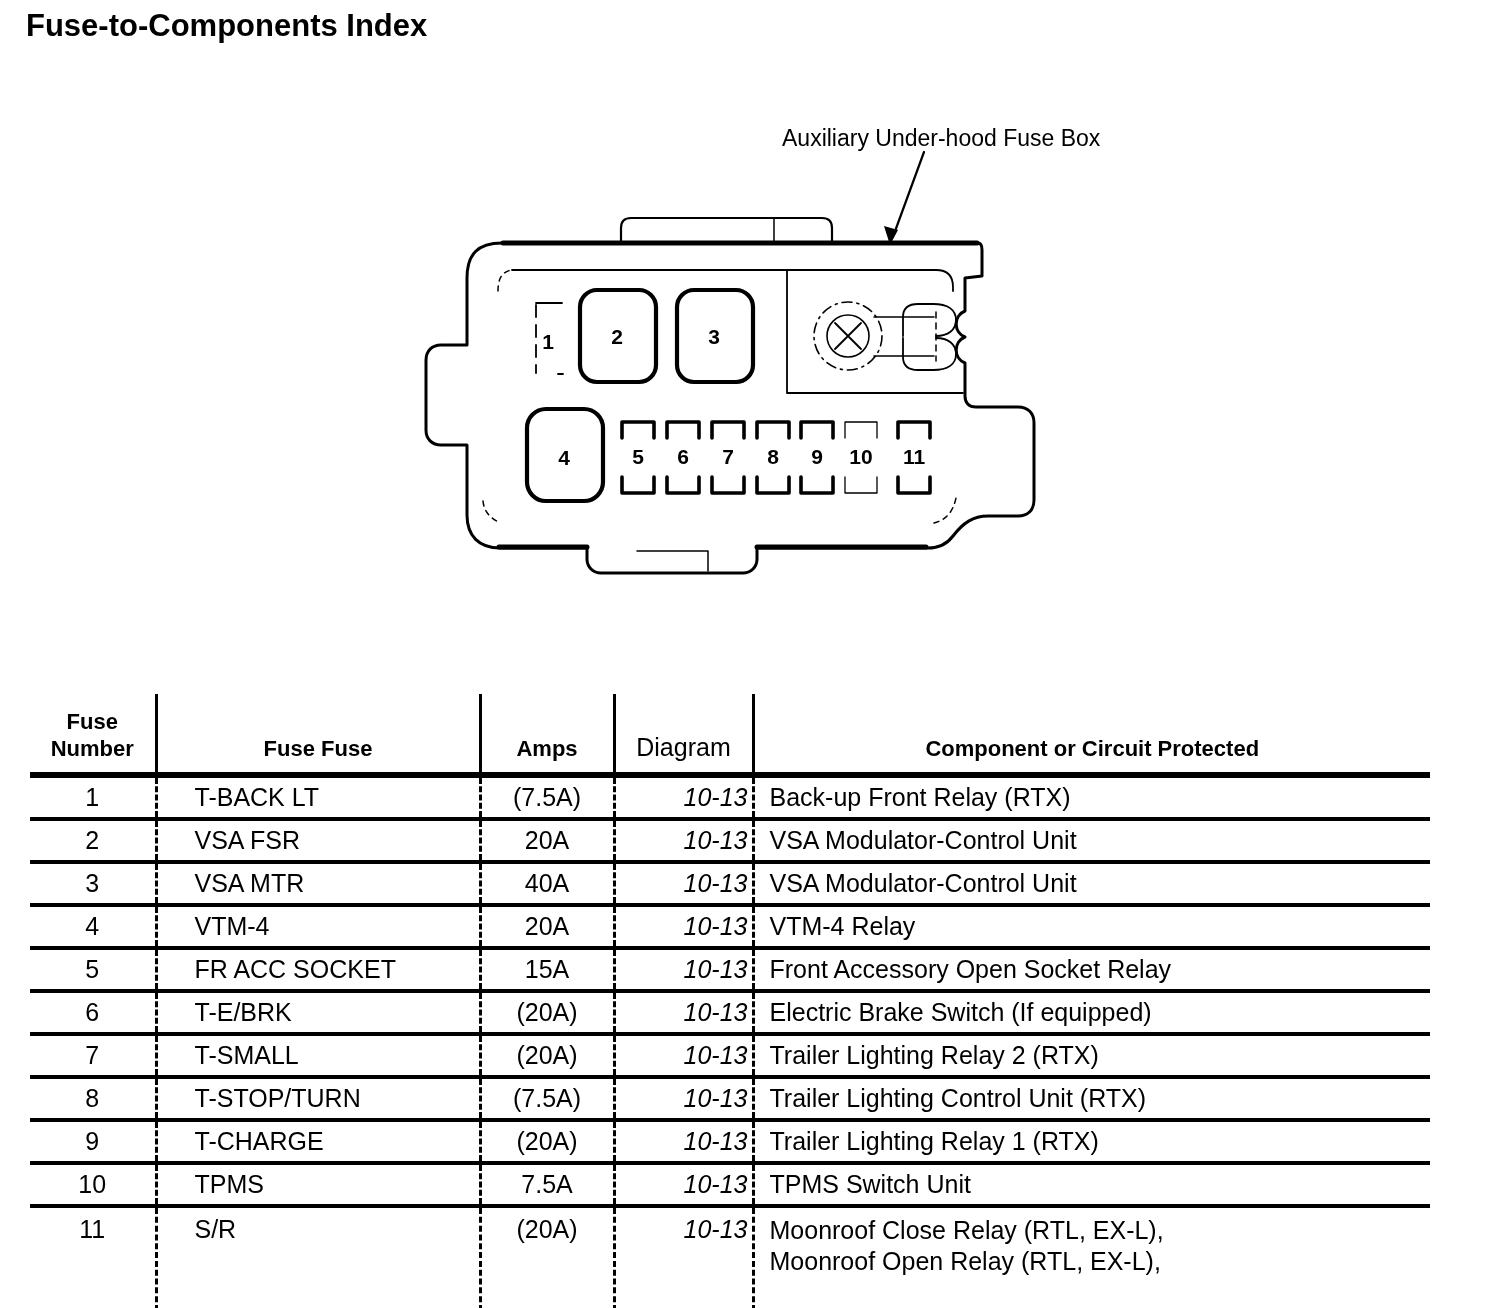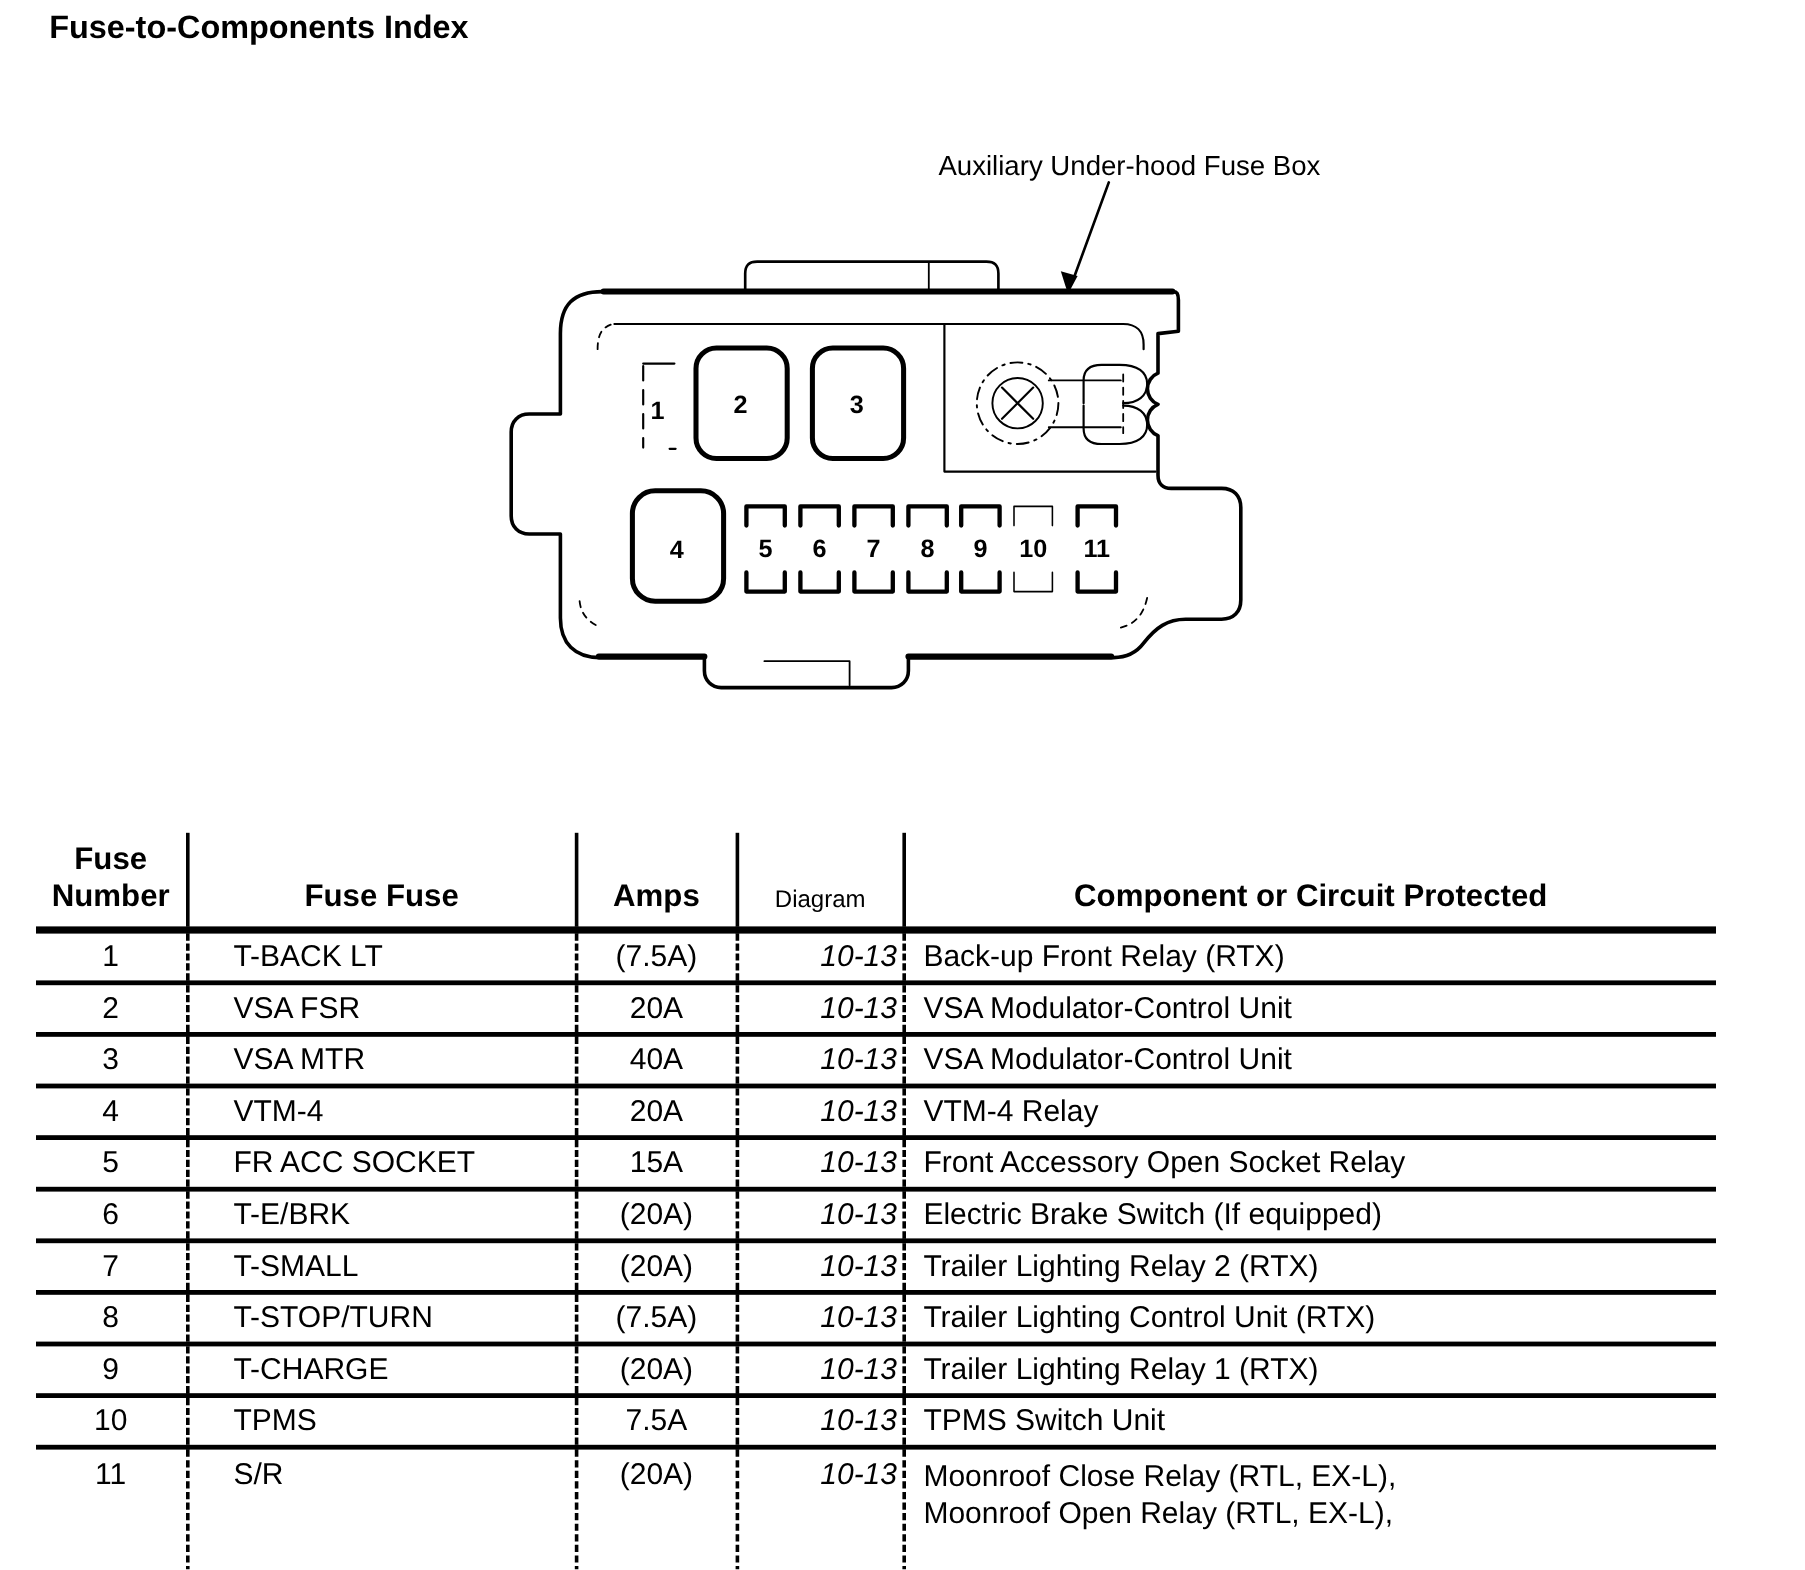--- a/index.html
+++ b/index.html
@@ -2,41 +2,41 @@
 <html><head>
 <meta charset="utf-8">
 <style>
   html, body { margin: 0; padding: 0; background: #ffffff; }
   .page {
     position: relative; width: 1504px; height: 1308px;
     background: #ffffff; overflow: hidden;
     font-family: "Liberation Sans", sans-serif; color: #000;
   }
   .page-title {
-    position: absolute; left: 41px; top: 8px; margin: 0;
-    font-size: 27px; font-weight: bold; letter-spacing: 0px;
+    position: absolute; left: 26px; top: 8px; margin: 0;
+    font-size: 31px; font-weight: bold; letter-spacing: 0px;
   }
   .diagram-svg { position: absolute; left: 0; top: 0; }
   .diagram-svg .callout-text { font-size: 23px; font-weight: normal; fill: #000; }
   .diagram-svg .fuse-num { font-size: 21px; font-weight: bold; fill: #000; text-anchor: middle; }
 
   table.fuse-table {
     position: absolute; left: 30px; top: 694px;
     width: 1400px; table-layout: fixed; border-collapse: collapse;
     font-size: 25px; color: #000;
   }
   .fuse-table thead tr { border-bottom: 6px solid #000; }
   .fuse-table tbody tr { border-bottom: 4px solid #000; }
   .fuse-table tbody tr:last-child { border-bottom: none; }
   .fuse-table th {
-    font-weight: bold; font-size: 26px; vertical-align: bottom;
+    font-weight: bold; font-size: 22px; vertical-align: bottom;
     padding: 0 4px 10px 4px; height: 68px; text-align: center;
     white-space: pre-line; line-height: 1.2;
   }
-  .fuse-table th.regular { font-weight: normal; font-size: 20px; }
+  .fuse-table th.regular { font-weight: normal; font-size: 25px; }
   .fuse-table td { height: 39px; padding: 0 4px; vertical-align: middle; }
   .fuse-table .c2, .fuse-table .c3, .fuse-table .c4, .fuse-table .c5 { border-left: 3px dashed #000; }
   .fuse-table th.c2, .fuse-table th.c3, .fuse-table th.c4, .fuse-table th.c5 { border-left: 3px solid #000; }
   .fuse-table td.c1 { text-align: center; }
   .fuse-table td.c2 { text-align: left; padding-left: 37px; }
   .fuse-table td.c3 { text-align: center; margin-left: 36px; }
   .fuse-table td.c4 { text-align: right; font-style: italic; }
   .fuse-table td.c5 { text-align: left; padding-left: 15px; white-space: pre-line; line-height: 1.22; }
   .fuse-table tr.tall td { height: 96px; vertical-align: top; padding-top: 7px; }
 </style>

